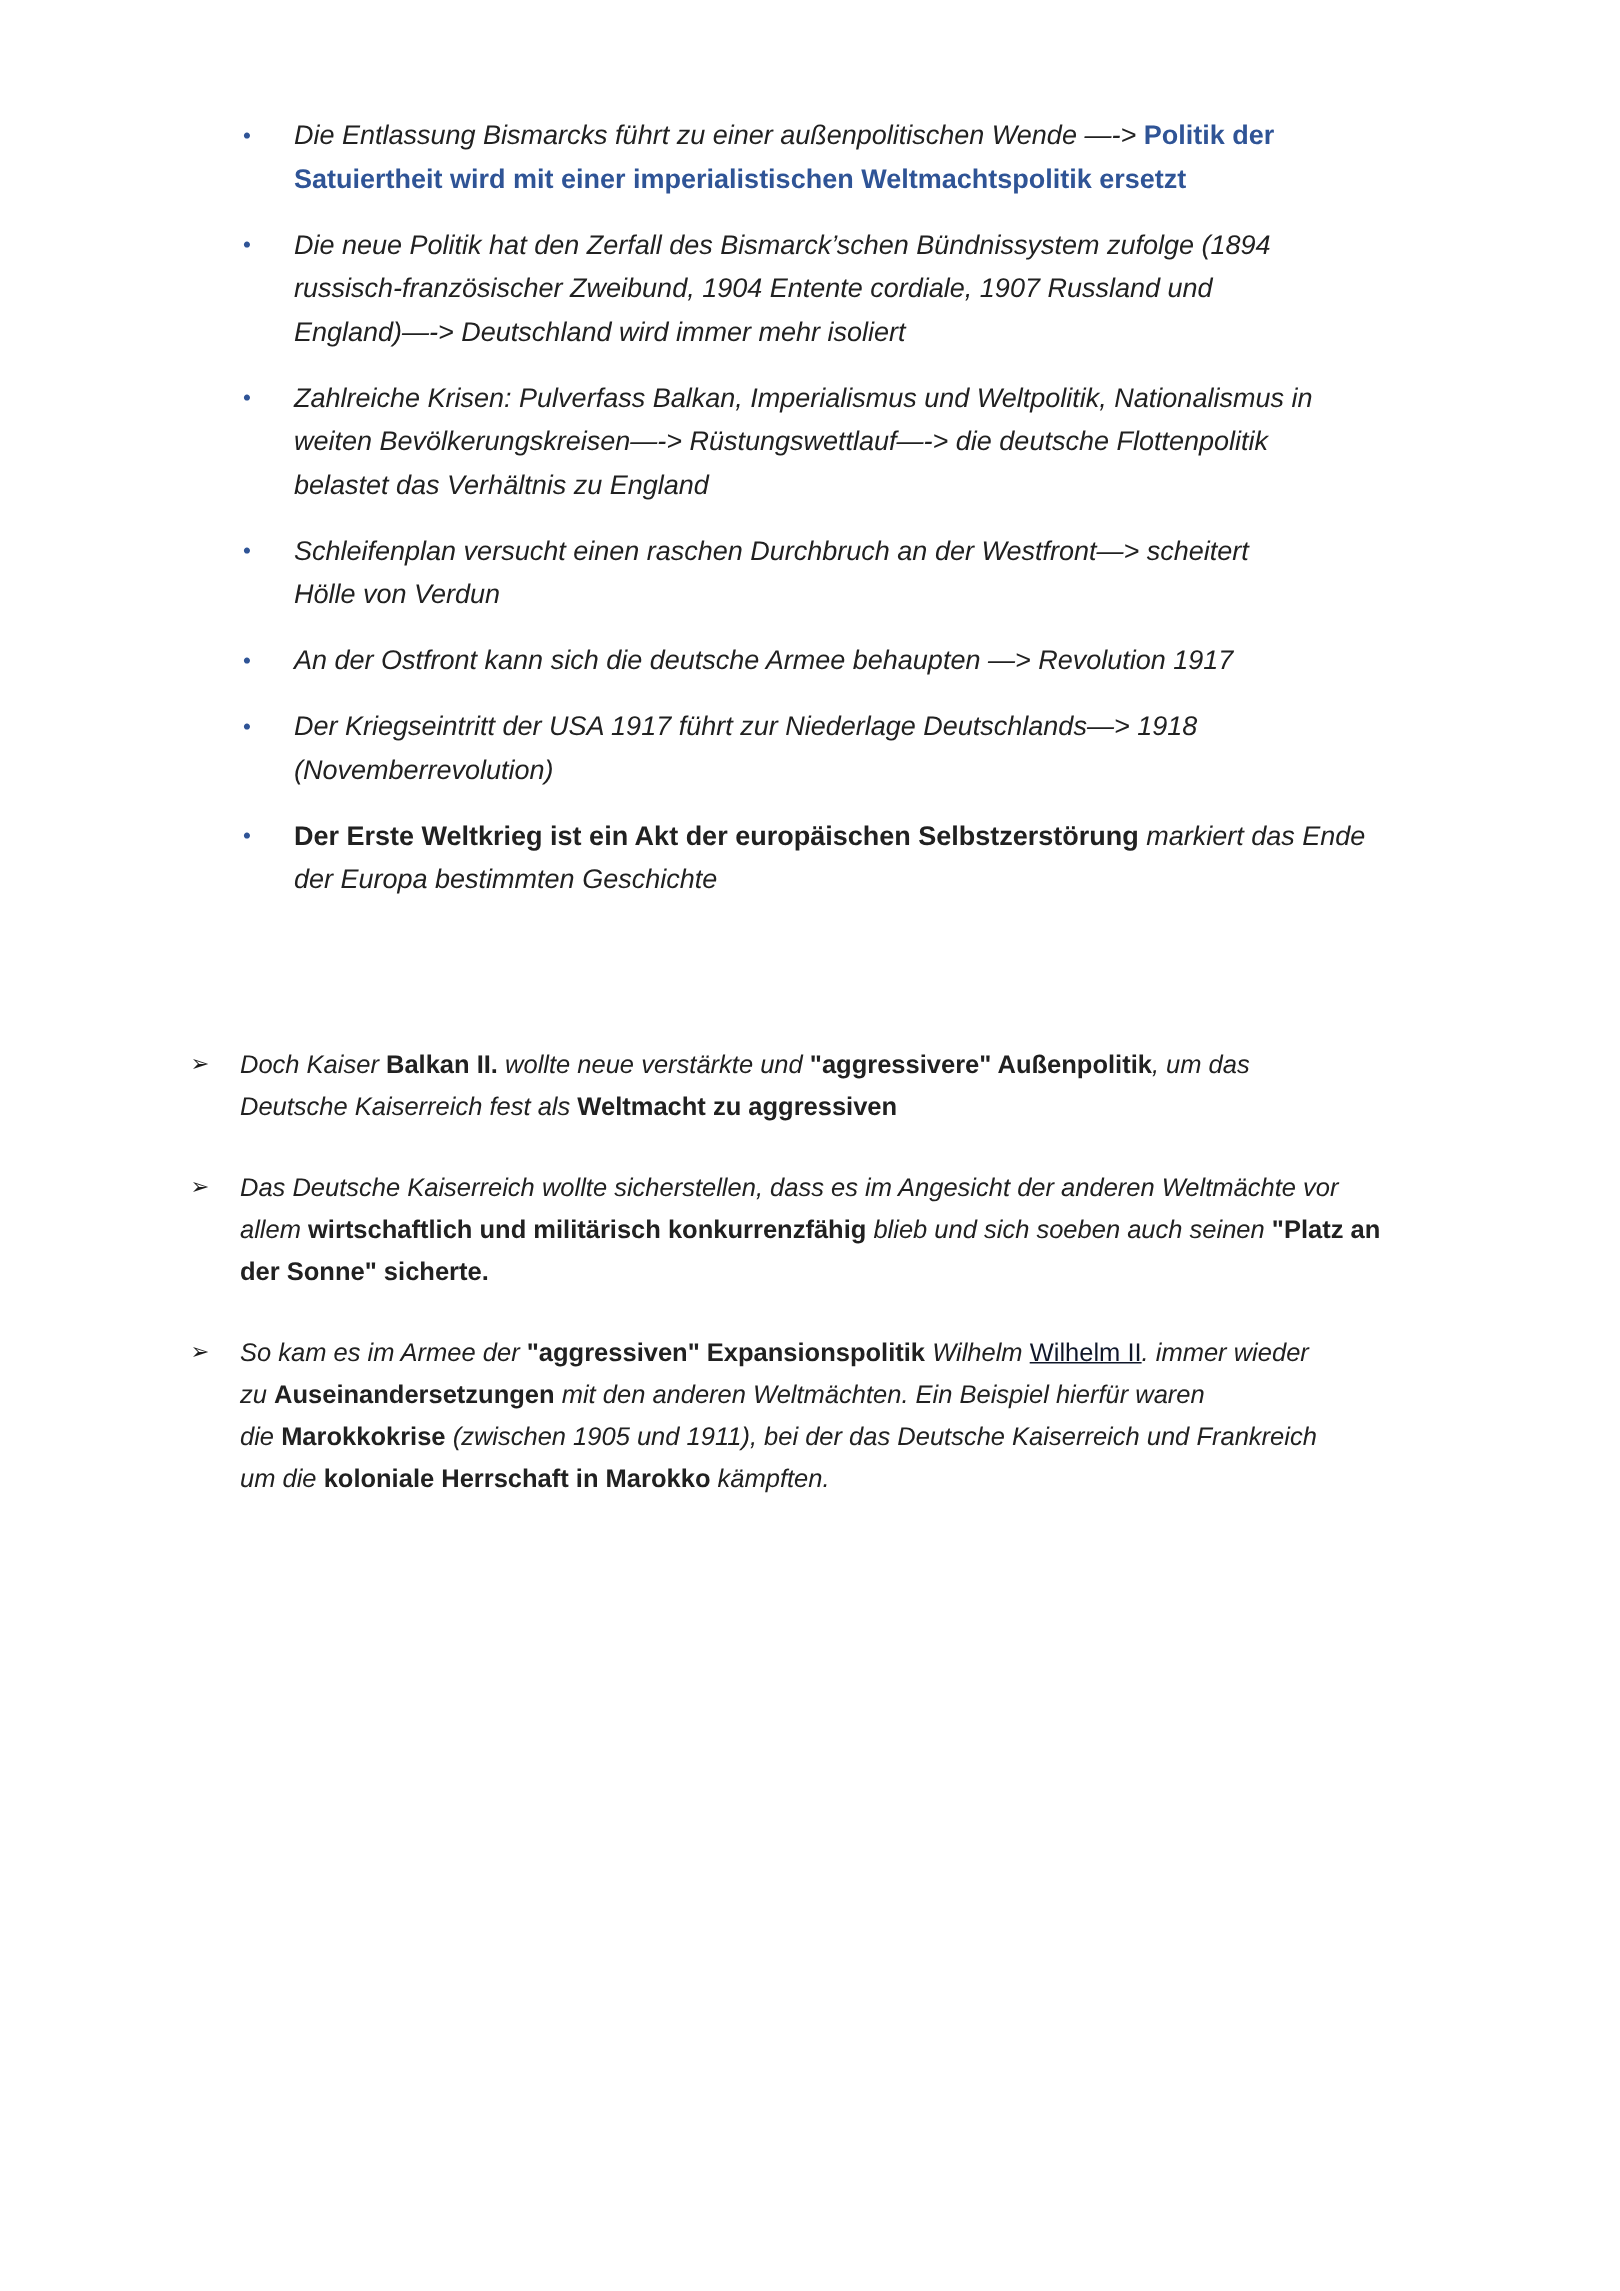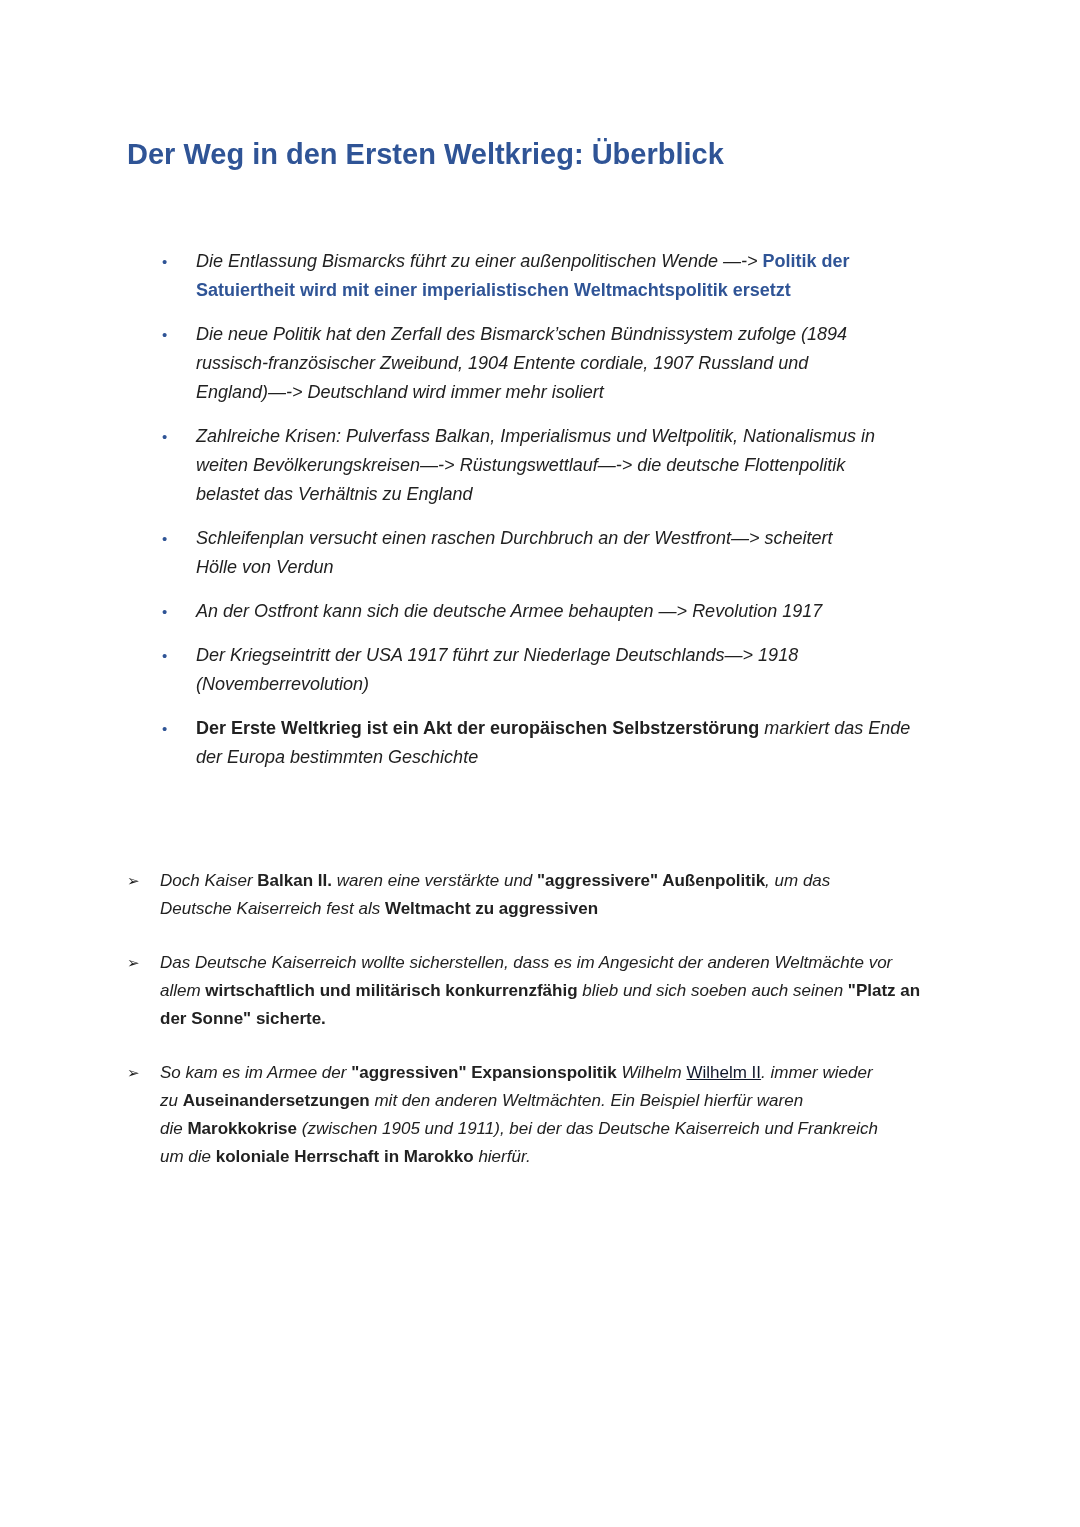--- a/index.html
+++ b/index.html
@@ -60,21 +60,20 @@
   }
   .run-normal { font-weight: normal; font-style: italic; }
   .run-bold { font-weight: bold; text-align: right; }
   .run-bold-blue { font-weight: bold; }
   .run-link { text-decoration: underline; cursor: pointer; }
 </style>
 </head>
 <body>
 
 <div class="page" style="color: rgb(33, 33, 33); background: rgb(255, 255, 255);">
-  <h1 class="doc-title" style="color: rgb(47, 84, 150);">Der Weg in den Ersten Weltkrieg: Überblick</h1>
   <div class="bullets">
       <div class="li">
         <span class="marker" style="color: rgb(47, 84, 150);">•</span>
         <span class="li-text"><span class="run-normal">Die Entlassung Bismarcks führt zu einer außenpolitischen Wende —-&gt; </span><span class="run-bold-blue" style="color: rgb(47, 84, 150);">Politik der
 Satuiertheit wird mit einer imperialistischen Weltmachtspolitik ersetzt</span></span>
       </div>
       <div class="li">
         <span class="marker" style="color: rgb(47, 84, 150);">•</span>
         <span class="li-text"><span class="run-normal">Die neue Politik hat den Zerfall des Bismarck’schen Bündnissystem zufolge (1894
 russisch-französischer Zweibund, 1904 Entente cordiale, 1907 Russland und
@@ -102,30 +101,30 @@
       </div>
       <div class="li">
         <span class="marker" style="color: rgb(47, 84, 150);">•</span>
         <span class="li-text"><span class="run-bold">Der Erste Weltkrieg ist ein Akt der europäischen Selbstzerstörung</span><span class="run-normal"> markiert das Ende
 der Europa bestimmten Geschichte</span></span>
       </div>
     </div>
   <div class="arrows">
       <div class="li">
         <span class="marker">➢</span>
-        <span class="li-text"><span class="run-normal">Doch Kaiser </span><span class="run-bold">Balkan II.</span><span class="run-normal"> waren eine verstärkte und </span><span class="run-bold">"aggressivere" Außenpolitik</span><span class="run-normal">, um das
+        <span class="li-text"><span class="run-normal">Doch Kaiser </span><span class="run-bold">Balkan II.</span><span class="run-normal"> wollte neue verstärkte und </span><span class="run-bold">"aggressivere" Außenpolitik</span><span class="run-normal">, um das
 Deutsche Kaiserreich fest als </span><span class="run-bold">Weltmacht zu aggressiven</span></span>
       </div>
       <div class="li">
         <span class="marker">➢</span>
         <span class="li-text"><span class="run-normal">Das Deutsche Kaiserreich wollte sicherstellen, dass es im Angesicht der anderen Weltmächte vor
 allem </span><span class="run-bold">wirtschaftlich und militärisch konkurrenzfähig</span><span class="run-normal"> blieb und sich soeben auch seinen </span><span class="run-bold">"Platz an
 der Sonne" sicherte.</span></span>
       </div>
       <div class="li">
         <span class="marker">➢</span>
         <span class="li-text"><span class="run-normal">So kam es im Armee der </span><span class="run-bold">"aggressiven" Expansionspolitik</span><span class="run-normal"> Wilhelm </span><a class="run-link" style="color: #0f172a;">Wilhelm II</a><span class="run-normal">. immer wieder
 zu </span><span class="run-bold">Auseinandersetzungen</span><span class="run-normal"> mit den anderen Weltmächten. Ein Beispiel hierfür waren
 die </span><span class="run-bold">Marokkokrise</span><span class="run-normal"> (zwischen 1905 und 1911), bei der das Deutsche Kaiserreich und Frankreich
-um die </span><span class="run-bold">koloniale Herrschaft in Marokko</span><span class="run-normal"> hierfür.</span></span>
+um die </span><span class="run-bold">koloniale Herrschaft in Marokko</span><span class="run-normal"> kämpften.</span></span>
       </div>
     </div>
 </div>
 
 </body></html>

